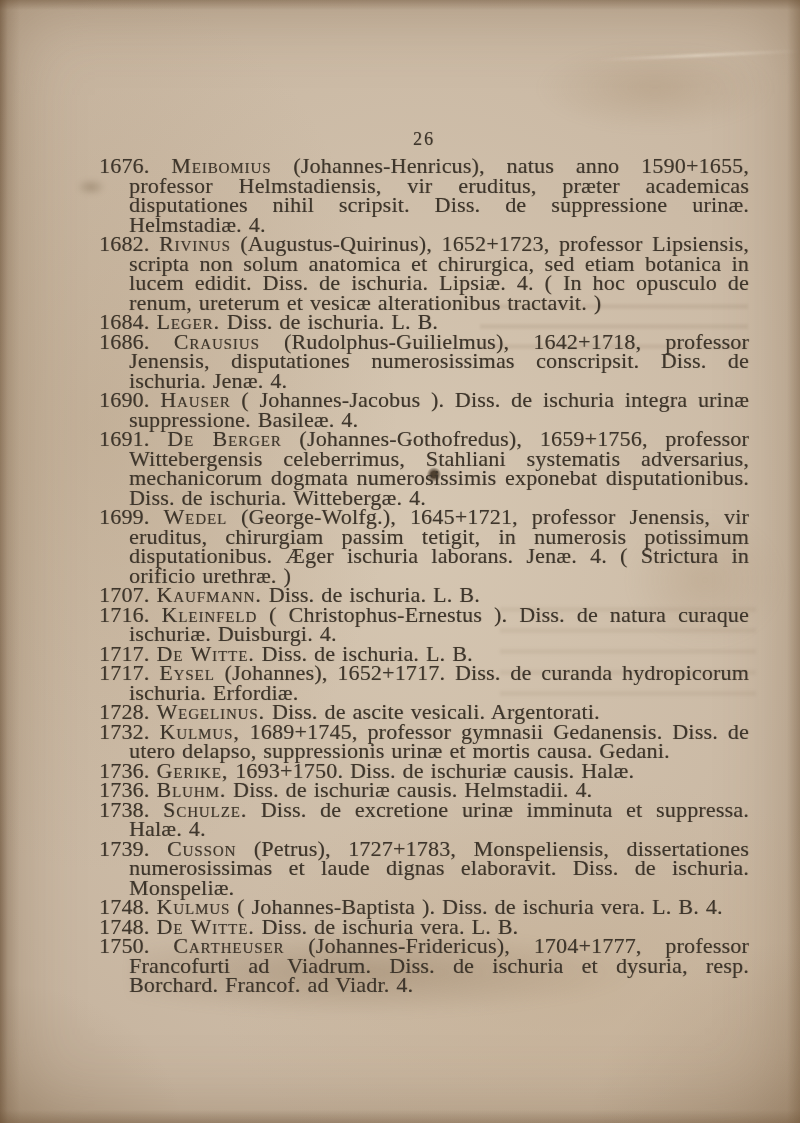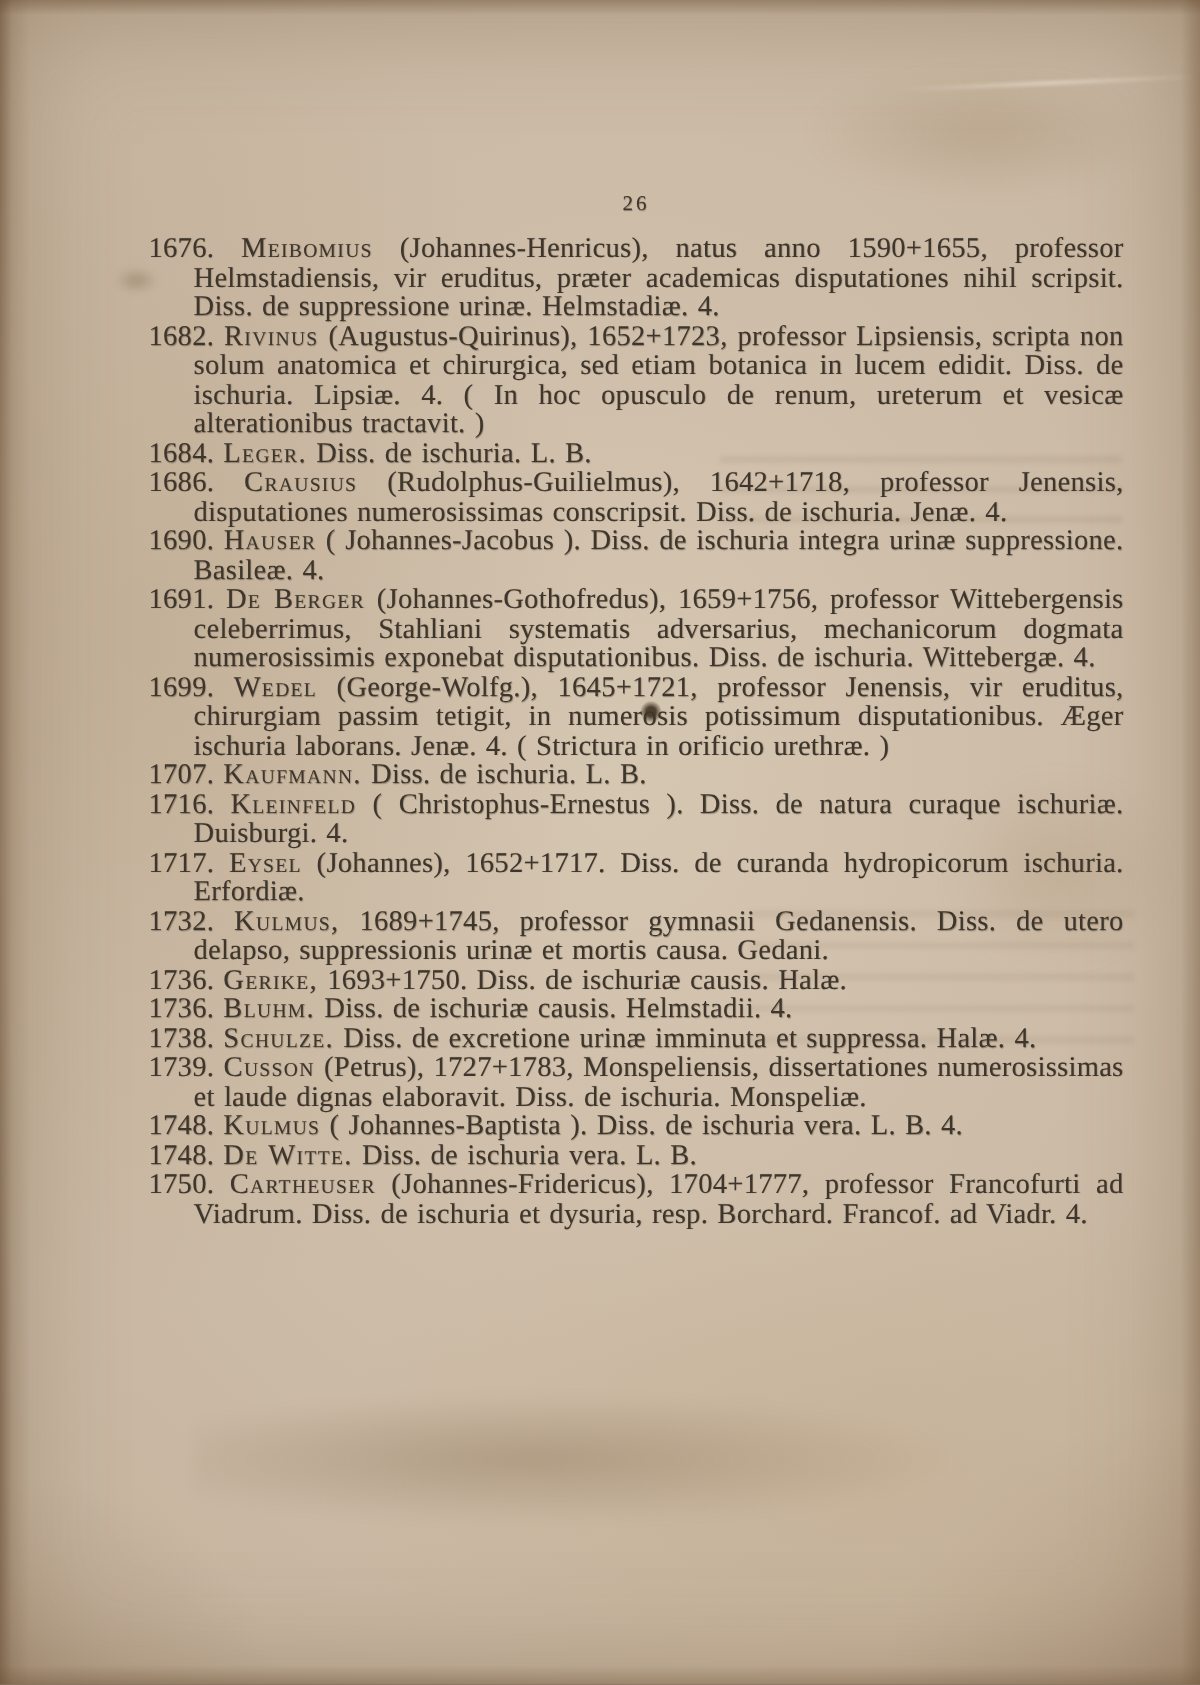--- a/index.html
+++ b/index.html
@@ -41,26 +41,26 @@
     background:radial-gradient(circle, rgba(54,40,26,.85) 0 30%, rgba(54,40,26,0) 72%);
     filter:blur(.4px);}
   .stain.s-marginsmudge{left:76px;top:178px;width:30px;height:18px;
     background:radial-gradient(ellipse, rgba(110,90,64,.35), rgba(110,90,64,0) 70%);
     filter:blur(2px);}
   .stain.s-crease{left:598px;top:54px;width:200px;height:3px;
     background:linear-gradient(to right, rgba(236,226,210,0), rgba(236,226,210,.55), rgba(236,226,210,0));
     transform:rotate(-2.5deg);filter:blur(1px);}
   .pagenum{
     position:absolute;left:99px;top:129px;width:650px;
-    text-align:center;font-size:14px;letter-spacing:2px;
+    text-align:center;font-size:18px;letter-spacing:2px;
     color:#3e362c;text-shadow:.4px .4px .7px rgba(62,48,34,.5);
   }
   .content{
     position:absolute;left:99px;top:156px;width:650px;
-    color:#3e362c;font-size:19px;line-height:19.5px;
+    color:#3e362c;font-size:22px;line-height:19.5px;
     text-align:justify;letter-spacing:.2px;word-spacing:1.2px;
     text-shadow:.4px .4px .7px rgba(62,48,34,.45);
   }
   .entry{margin:0;padding-left:30px;text-indent:-30px;}
   .entry .name{font-variant:small-caps;letter-spacing:.9px;}
 </style>
 </head>
 <body>
 
 <div class="page">
@@ -90,23 +90,25 @@
 
 
     <p class="entry"><span class="year">1699.</span> <span class="name">Wedel</span> <span class="rest">(George-Wolfg.), 1645+1721, professor Jenensis, vir eruditus, chirurgiam passim tetigit, in numerosis potissimum disputationibus. Æger ischuria laborans. Jenæ. 4. ( Strictura in orificio urethræ. )</span></p>
 
 
 
     <p class="entry"><span class="year">1707.</span> <span class="name">Kaufmann.</span> <span class="rest">Diss. de ischuria. L. B.</span></p>
 
     <p class="entry"><span class="year">1716.</span> <span class="name">Kleinfeld</span> <span class="rest">( Christophus-Ernestus ). Diss. de natura curaque ischuriæ. Duisburgi. 4.</span></p>
 
+    <p class="entry"><span class="year">1717.</span> <span class="name">De Witte.</span> <span class="rest">Diss. de ischuria. L. B.</span></p>
 
     <p class="entry"><span class="year">1717.</span> <span class="name">Eysel</span> <span class="rest">(Johannes), 1652+1717. Diss. de curanda hydropicorum ischuria. Erfordiæ.</span></p>
 
+    <p class="entry"><span class="year">1728.</span> <span class="name">Wegelinus.</span> <span class="rest">Diss. de ascite vesicali. Argentorati.</span></p>
 
     <p class="entry"><span class="year">1732.</span> <span class="name">Kulmus,</span> <span class="rest">1689+1745, professor gymnasii Gedanensis. Diss. de utero delapso, suppressionis urinæ et mortis causa. Gedani.</span></p>
 
     <p class="entry"><span class="year">1736.</span> <span class="name">Gerike,</span> <span class="rest">1693+1750. Diss. de ischuriæ causis. Halæ.</span></p>
 
     <p class="entry"><span class="year">1736.</span> <span class="name">Bluhm.</span> <span class="rest">Diss. de ischuriæ causis. Helmstadii. 4.</span></p>
 
     <p class="entry"><span class="year">1738.</span> <span class="name">Schulze.</span> <span class="rest">Diss. de excretione urinæ imminuta et suppressa. Halæ. 4.</span></p>
 
     <p class="entry"><span class="year">1739.</span> <span class="name">Cusson</span> <span class="rest">(Petrus), 1727+1783, Monspeliensis, dissertationes numerosissimas et laude dignas elaboravit. Diss. de ischuria. Monspeliæ.</span></p>

